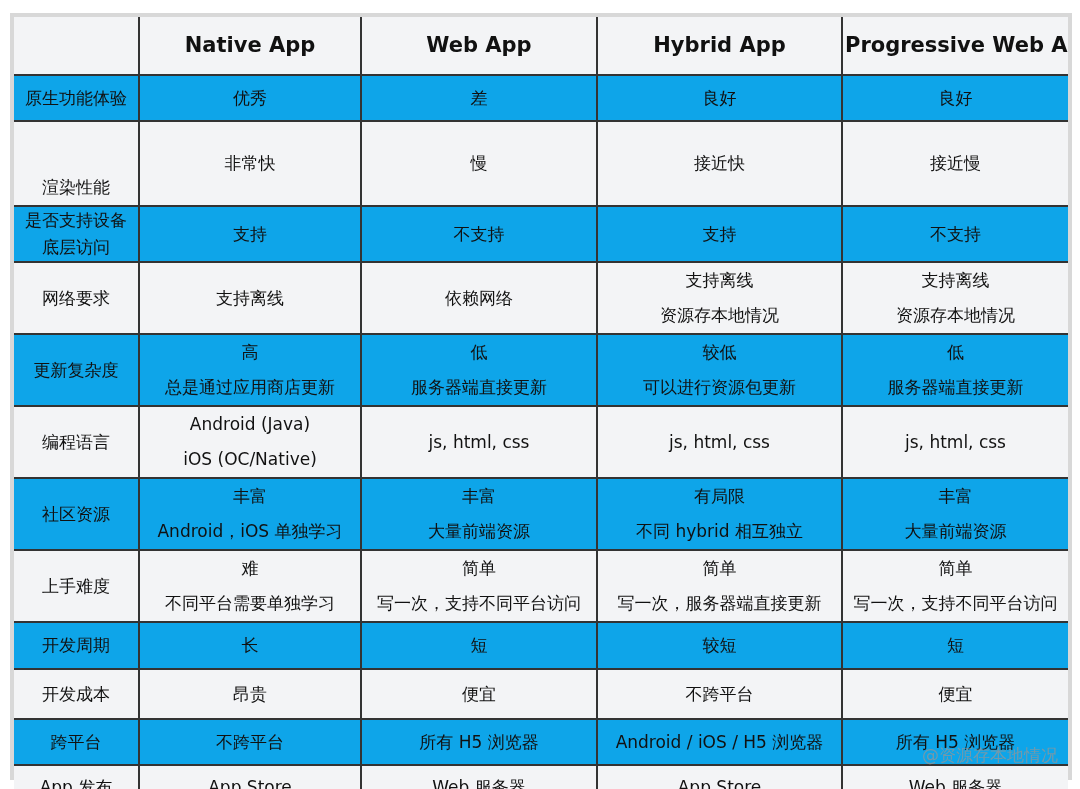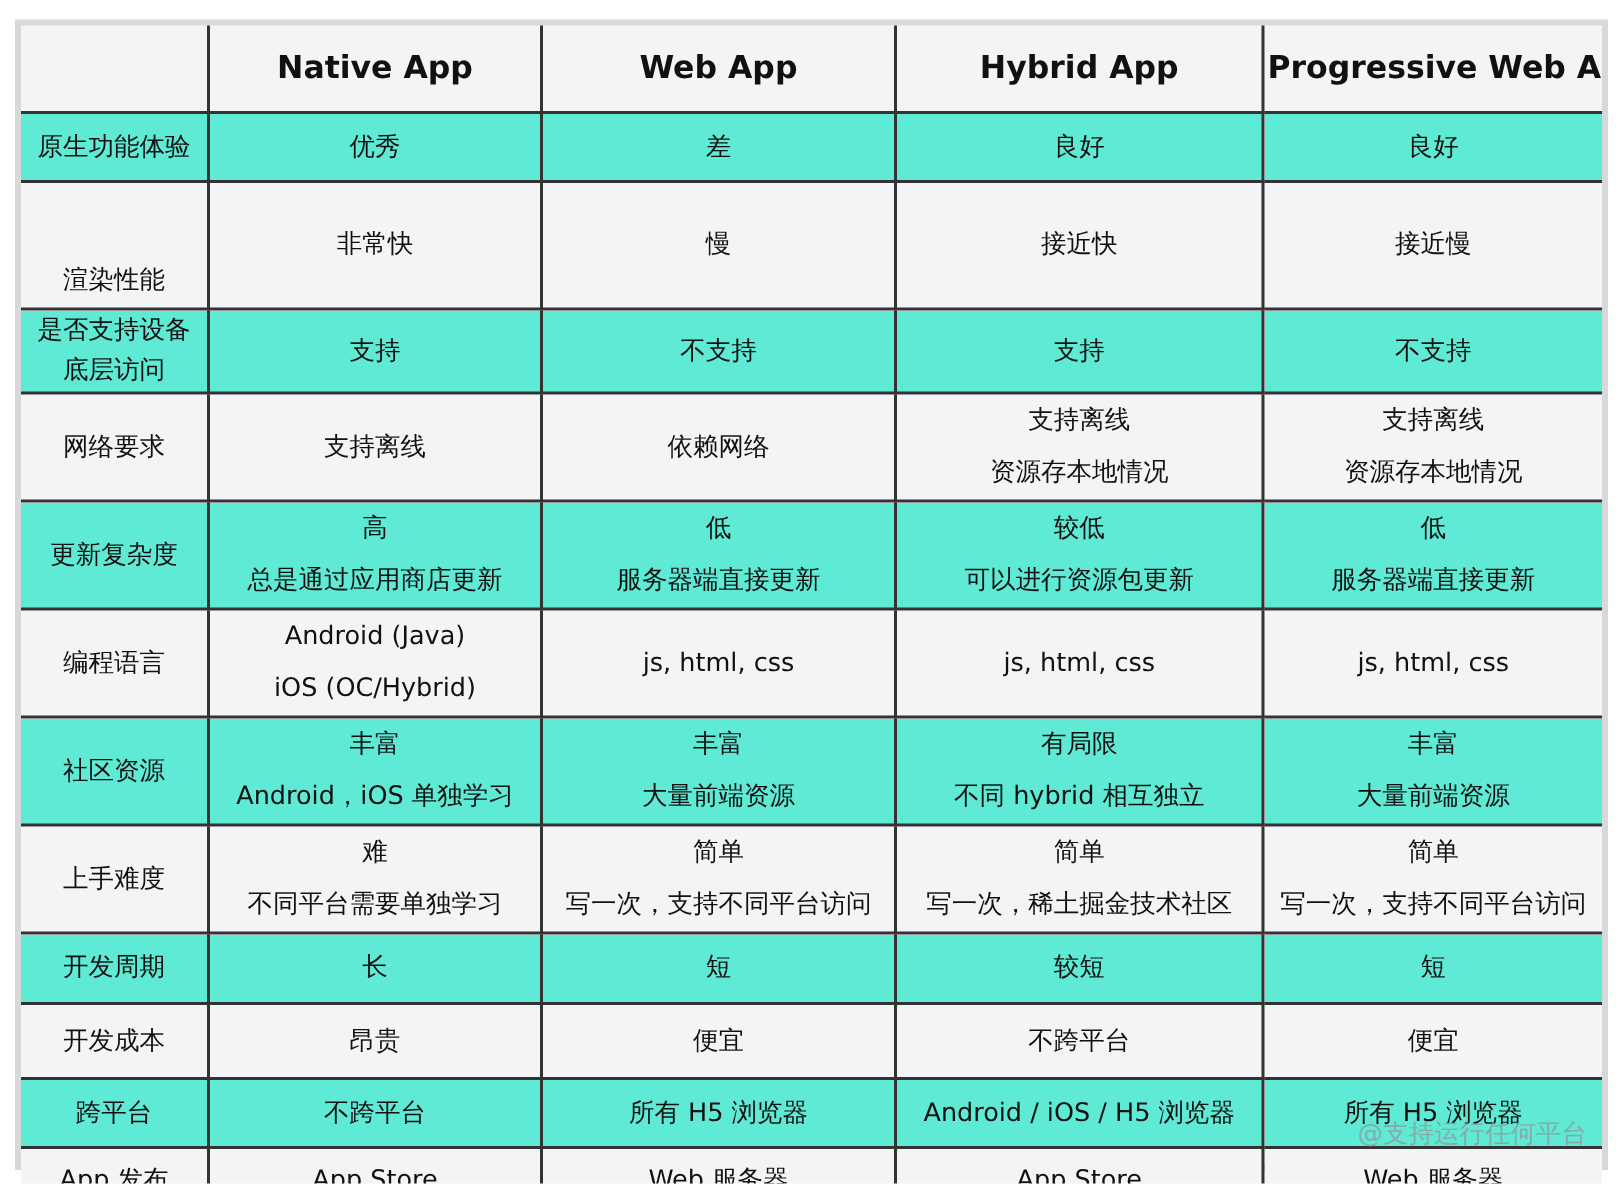--- a/index.html
+++ b/index.html
@@ -9,21 +9,21 @@
            border: 4px solid #d8d8d8; background: #fff; }
   table.cmp { border-collapse: collapse; table-layout: fixed; width: 1054px; height: 759px; }
   table.cmp td, table.cmp th { border: 2px solid #333; text-align: center; vertical-align: middle;
            padding: 0 2px; font-size: 17px; line-height: 35px; overflow: hidden; white-space: nowrap; }
   table.cmp tr:first-child th { border-top: none; }
   table.cmp tr:last-child td { border-bottom: none; }
   table.cmp tr td:first-child, table.cmp tr th:first-child { border-left: none; }
   table.cmp tr td:last-child, table.cmp tr th:last-child { border-right: none; }
   table.cmp th { font-weight: bold; font-size: 21px; }
   tr.shade { background: #f3f4f6; }
-  tr.plain { background: #5eead4; }
+  tr.plain { background: #0ea5e9; }
   .line { display: block; }
   .watermark { position: absolute; right: 22px; top: 744px; font-size: 17px; color: rgba(150,150,150,0.75);
                pointer-events: none; }
 </style>
 </head>
 <body>
 
 <div class="frame">
   <table class="cmp">
     <colgroup>
@@ -132,21 +132,21 @@
             <span class="line">低</span>
             <span class="line">服务器端直接更新</span>
           </td>
         </tr>
         <tr class="shade" style="height: 71px;">
           <td>
             <span class="line" style="line-height: 35px;">编程语言</span>
           </td>
           <td>
             <span class="line">Android (Java)</span>
-            <span class="line">iOS (OC/Hybrid)</span>
+            <span class="line">iOS (OC/Native)</span>
           </td>
           <td>
             <span class="line">js, html, css</span>
           </td>
           <td>
             <span class="line">js, html, css</span>
           </td>
           <td>
             <span class="line">js, html, css</span>
           </td>
@@ -179,21 +179,21 @@
           <td>
             <span class="line">难</span>
             <span class="line">不同平台需要单独学习</span>
           </td>
           <td>
             <span class="line">简单</span>
             <span class="line">写一次，支持不同平台访问</span>
           </td>
           <td>
             <span class="line">简单</span>
-            <span class="line">写一次，稀土掘金技术社区</span>
+            <span class="line">写一次，服务器端直接更新</span>
           </td>
           <td>
             <span class="line">简单</span>
             <span class="line">写一次，支持不同平台访问</span>
           </td>
         </tr>
         <tr class="plain" style="height: 47px;">
           <td>
             <span class="line" style="line-height: 35px; text-align: center;">开发周期</span>
           </td>
@@ -258,13 +258,13 @@
             <span class="line">App Store</span>
           </td>
           <td>
             <span class="line">Web 服务器</span>
           </td>
         </tr>
       </tbody>
   </table>
 </div>
 
-<div class="watermark">@支持运行任何平台</div>
+<div class="watermark">@资源存本地情况</div>
 
 </body></html>

